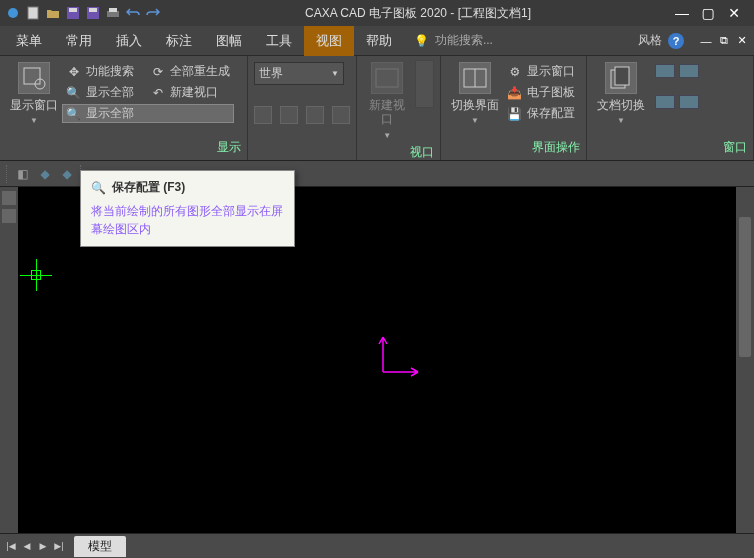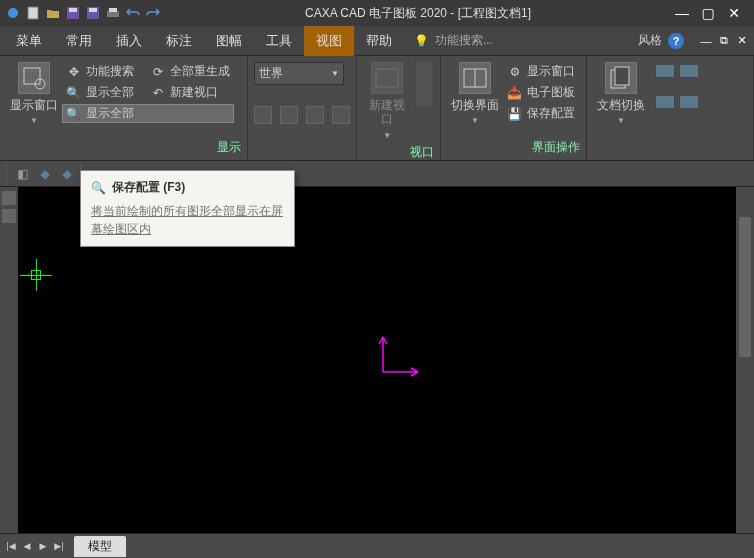--- a/index.html
+++ b/index.html
@@ -51,21 +51,21 @@
   .scrollbar-v { width: 18px; background: #4a4a4a; position: relative; }
   .sb-thumb-v { position: absolute; top: 30px; left: 3px; width: 12px; height: 140px; background: #666; border-radius: 2px; }
   
   .crosshair { position: absolute; top: 80px; left: 10px; }
   .crosshair::before { content: ""; position: absolute; width: 32px; height: 1px; background: #0f0; top: 8px; left: -8px; }
   .crosshair::after { content: ""; position: absolute; width: 1px; height: 32px; background: #0f0; left: 8px; top: -8px; }
   .crosshair-box { position: absolute; width: 10px; height: 10px; border: 1px solid #0f0; top: 3px; left: 3px; }
   
   .tooltip { position: absolute; top: 170px; left: 80px; width: 215px; background: #f5f5f0; border: 1px solid #888; padding: 8px 10px; color: #333; font-size: 12px; box-shadow: 2px 2px 6px rgba(0,0,0,0.4); z-index: 10; }
   .tt-title { font-weight: bold; display: flex; align-items: center; gap: 6px; margin-bottom: 6px; }
-  .tt-body { color: #737373; line-height: 1.5; text-decoration: underline; }
+  .tt-body { color: #8b5cf6; line-height: 1.5; }
   
   .bottombar { height: 25px; background: #4a4a4a; display: flex; align-items: center; padding: 0 4px; border-top: 1px solid #222; }
   .tab-nav { display: flex; gap: 2px; align-items: center; }
   .nav-btn { width: 14px; height: 14px; display: flex; align-items: center; justify-content: center; color: #ccc; font-size: 9px; }
   .doc-tab { background: #ddd; color: #222; padding: 2px 14px; font-size: 12px; margin-left: 8px; border-radius: 2px 2px 0 0; }
   .axis-arrow { stroke: #f0f; stroke-width: 1.5; fill: none; }
   .side-btns { display: flex; flex-direction: column; gap: 1px; }
   .side-btn { width: 20px; height: 14px; background: #5a7a8a; border: 1px solid #445; }
 </style>
 </head>
@@ -269,20 +269,21 @@
       </div>
       <div class="side-btns" style="margin-left:6px;margin-top:4px">
         <div class="side-btn"></div>
         <div class="side-btn" style="margin-top:16px"></div>
       </div>
       <div class="side-btns" style="margin-left:4px;margin-top:4px">
         <div class="side-btn"></div>
         <div class="side-btn" style="margin-top:16px"></div>
       </div>
     </div>
+    <div class="rg-label">窗口</div>
   </div>
 </div>
 
 <div class="quickbar">
   <span class="qb-sep"></span>
   <span class="qb-icon">◧</span>
   <span class="qb-icon" style="color:#6ac">◆</span>
   <span class="qb-icon" style="color:#6ac">◆</span>
   <span class="qb-sep"></span>
   <span class="qb-icon" style="color:#6ac">◆</span>

